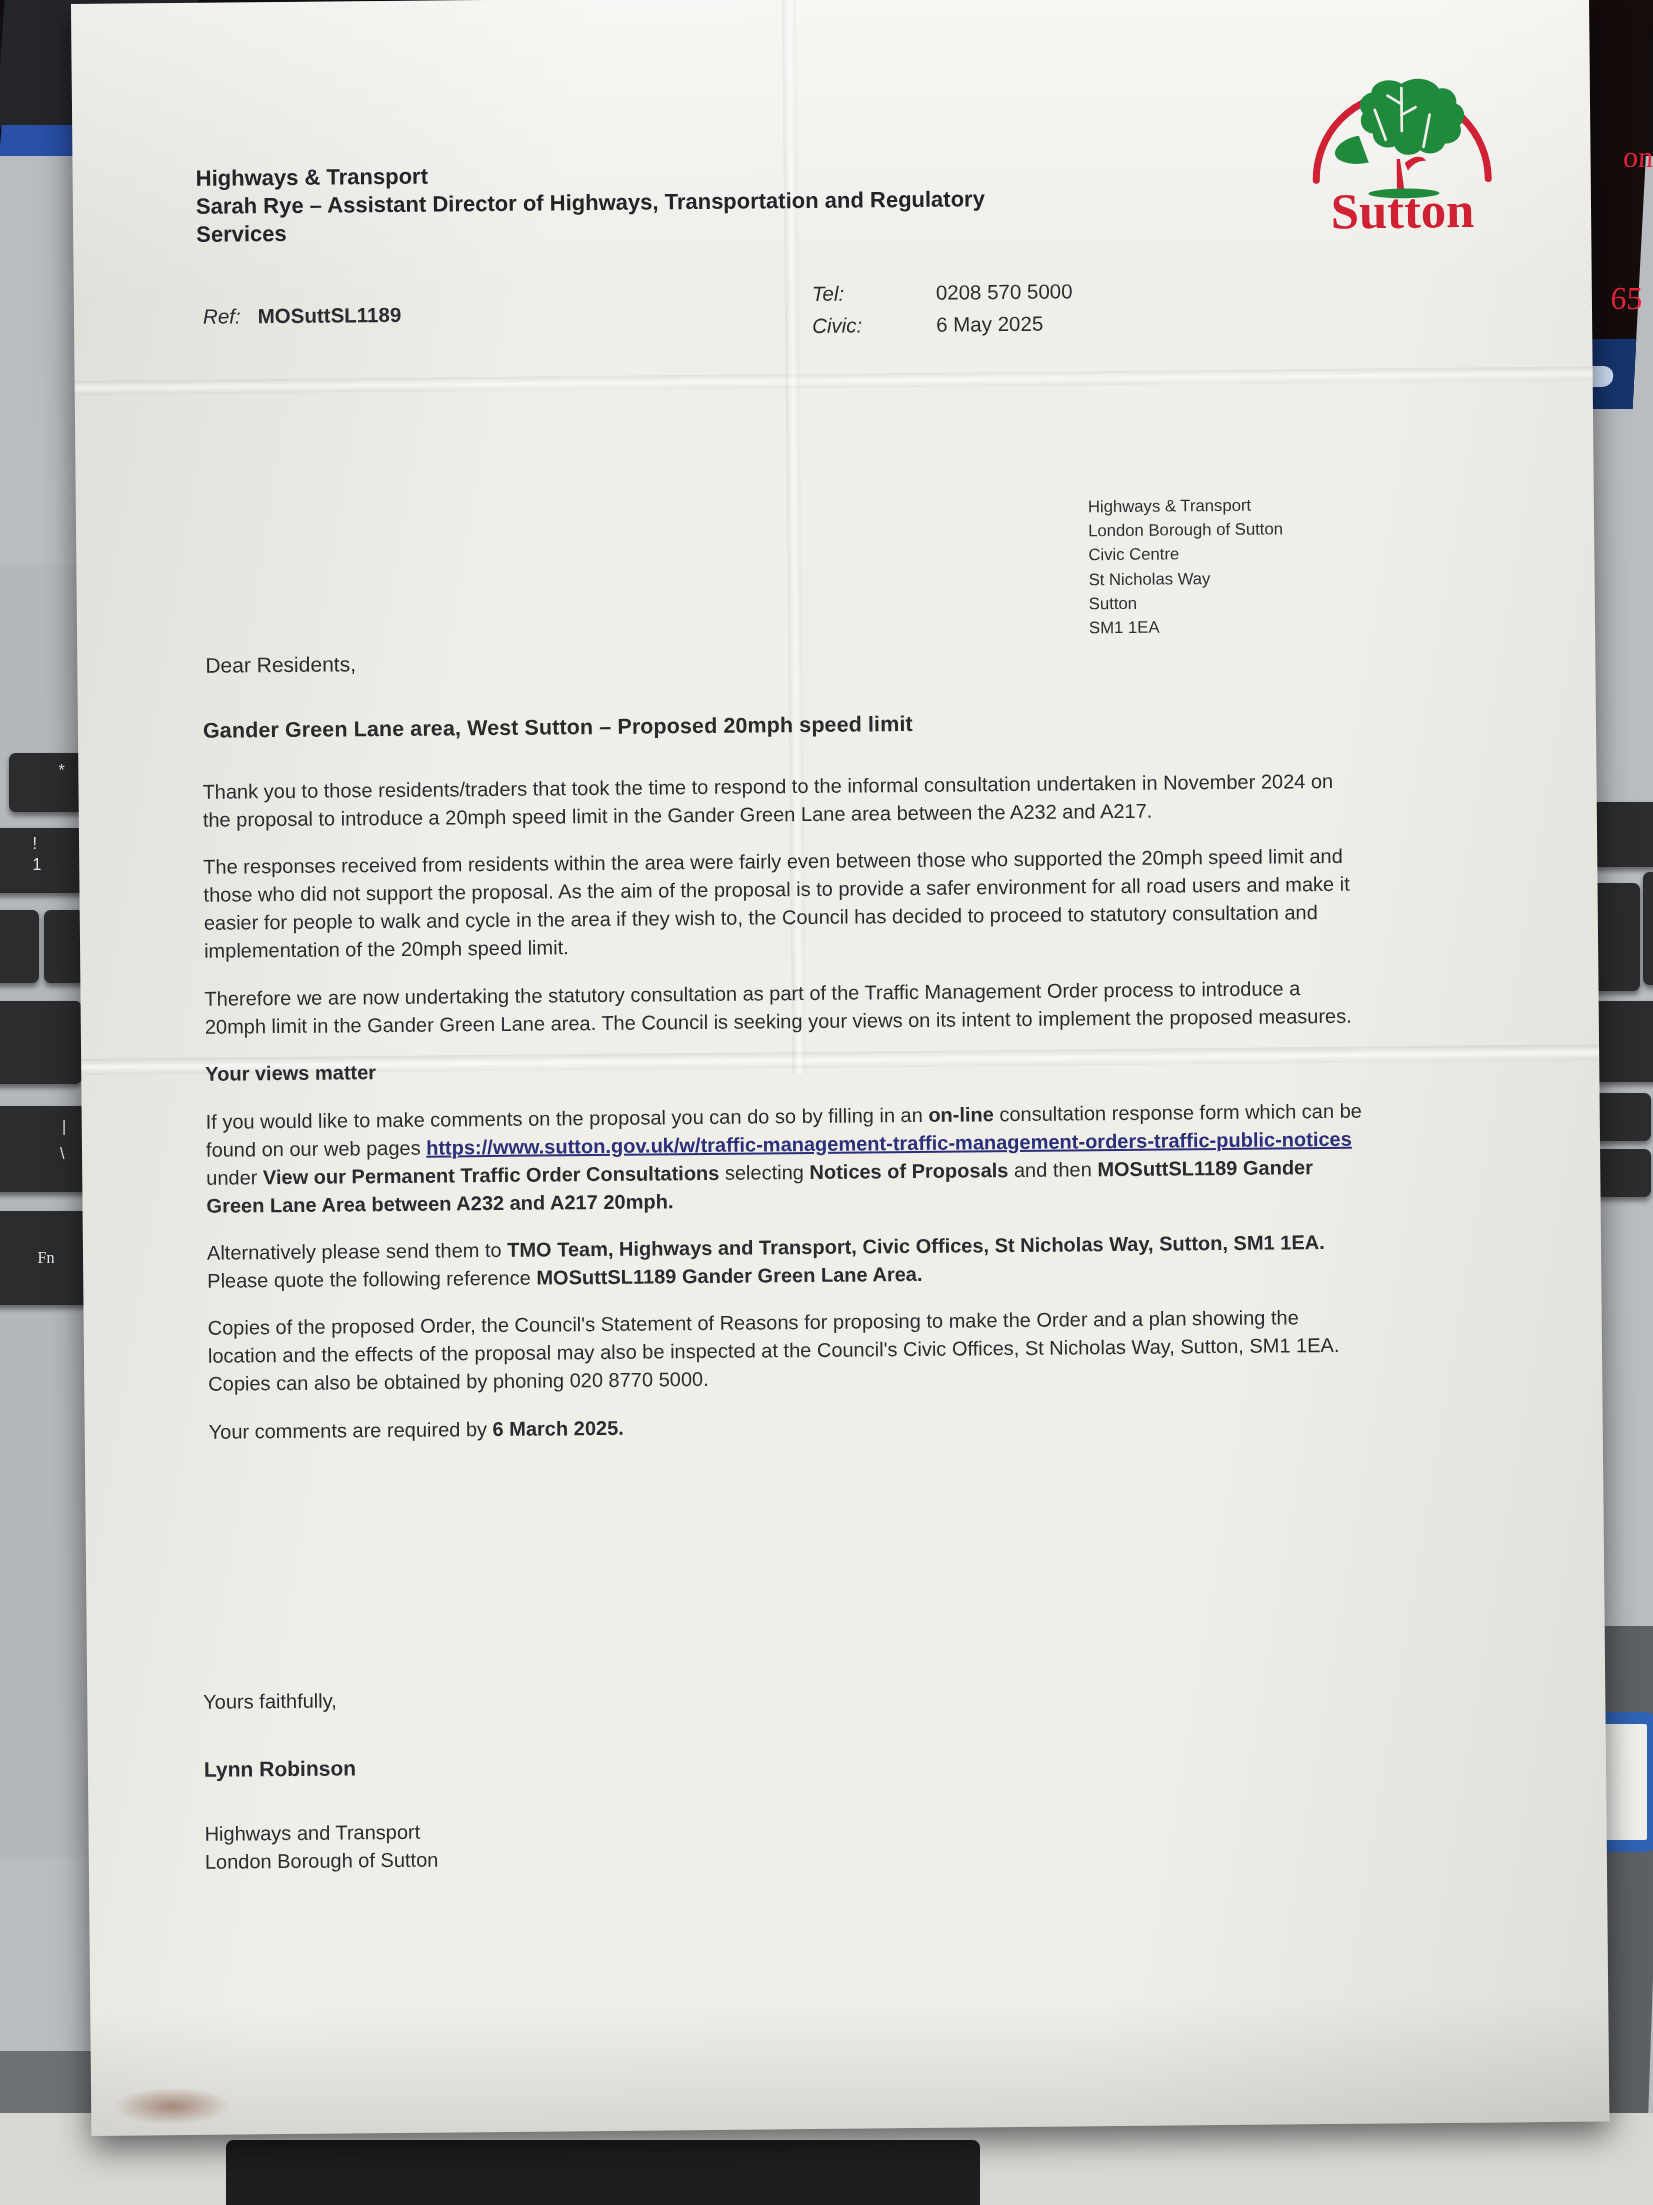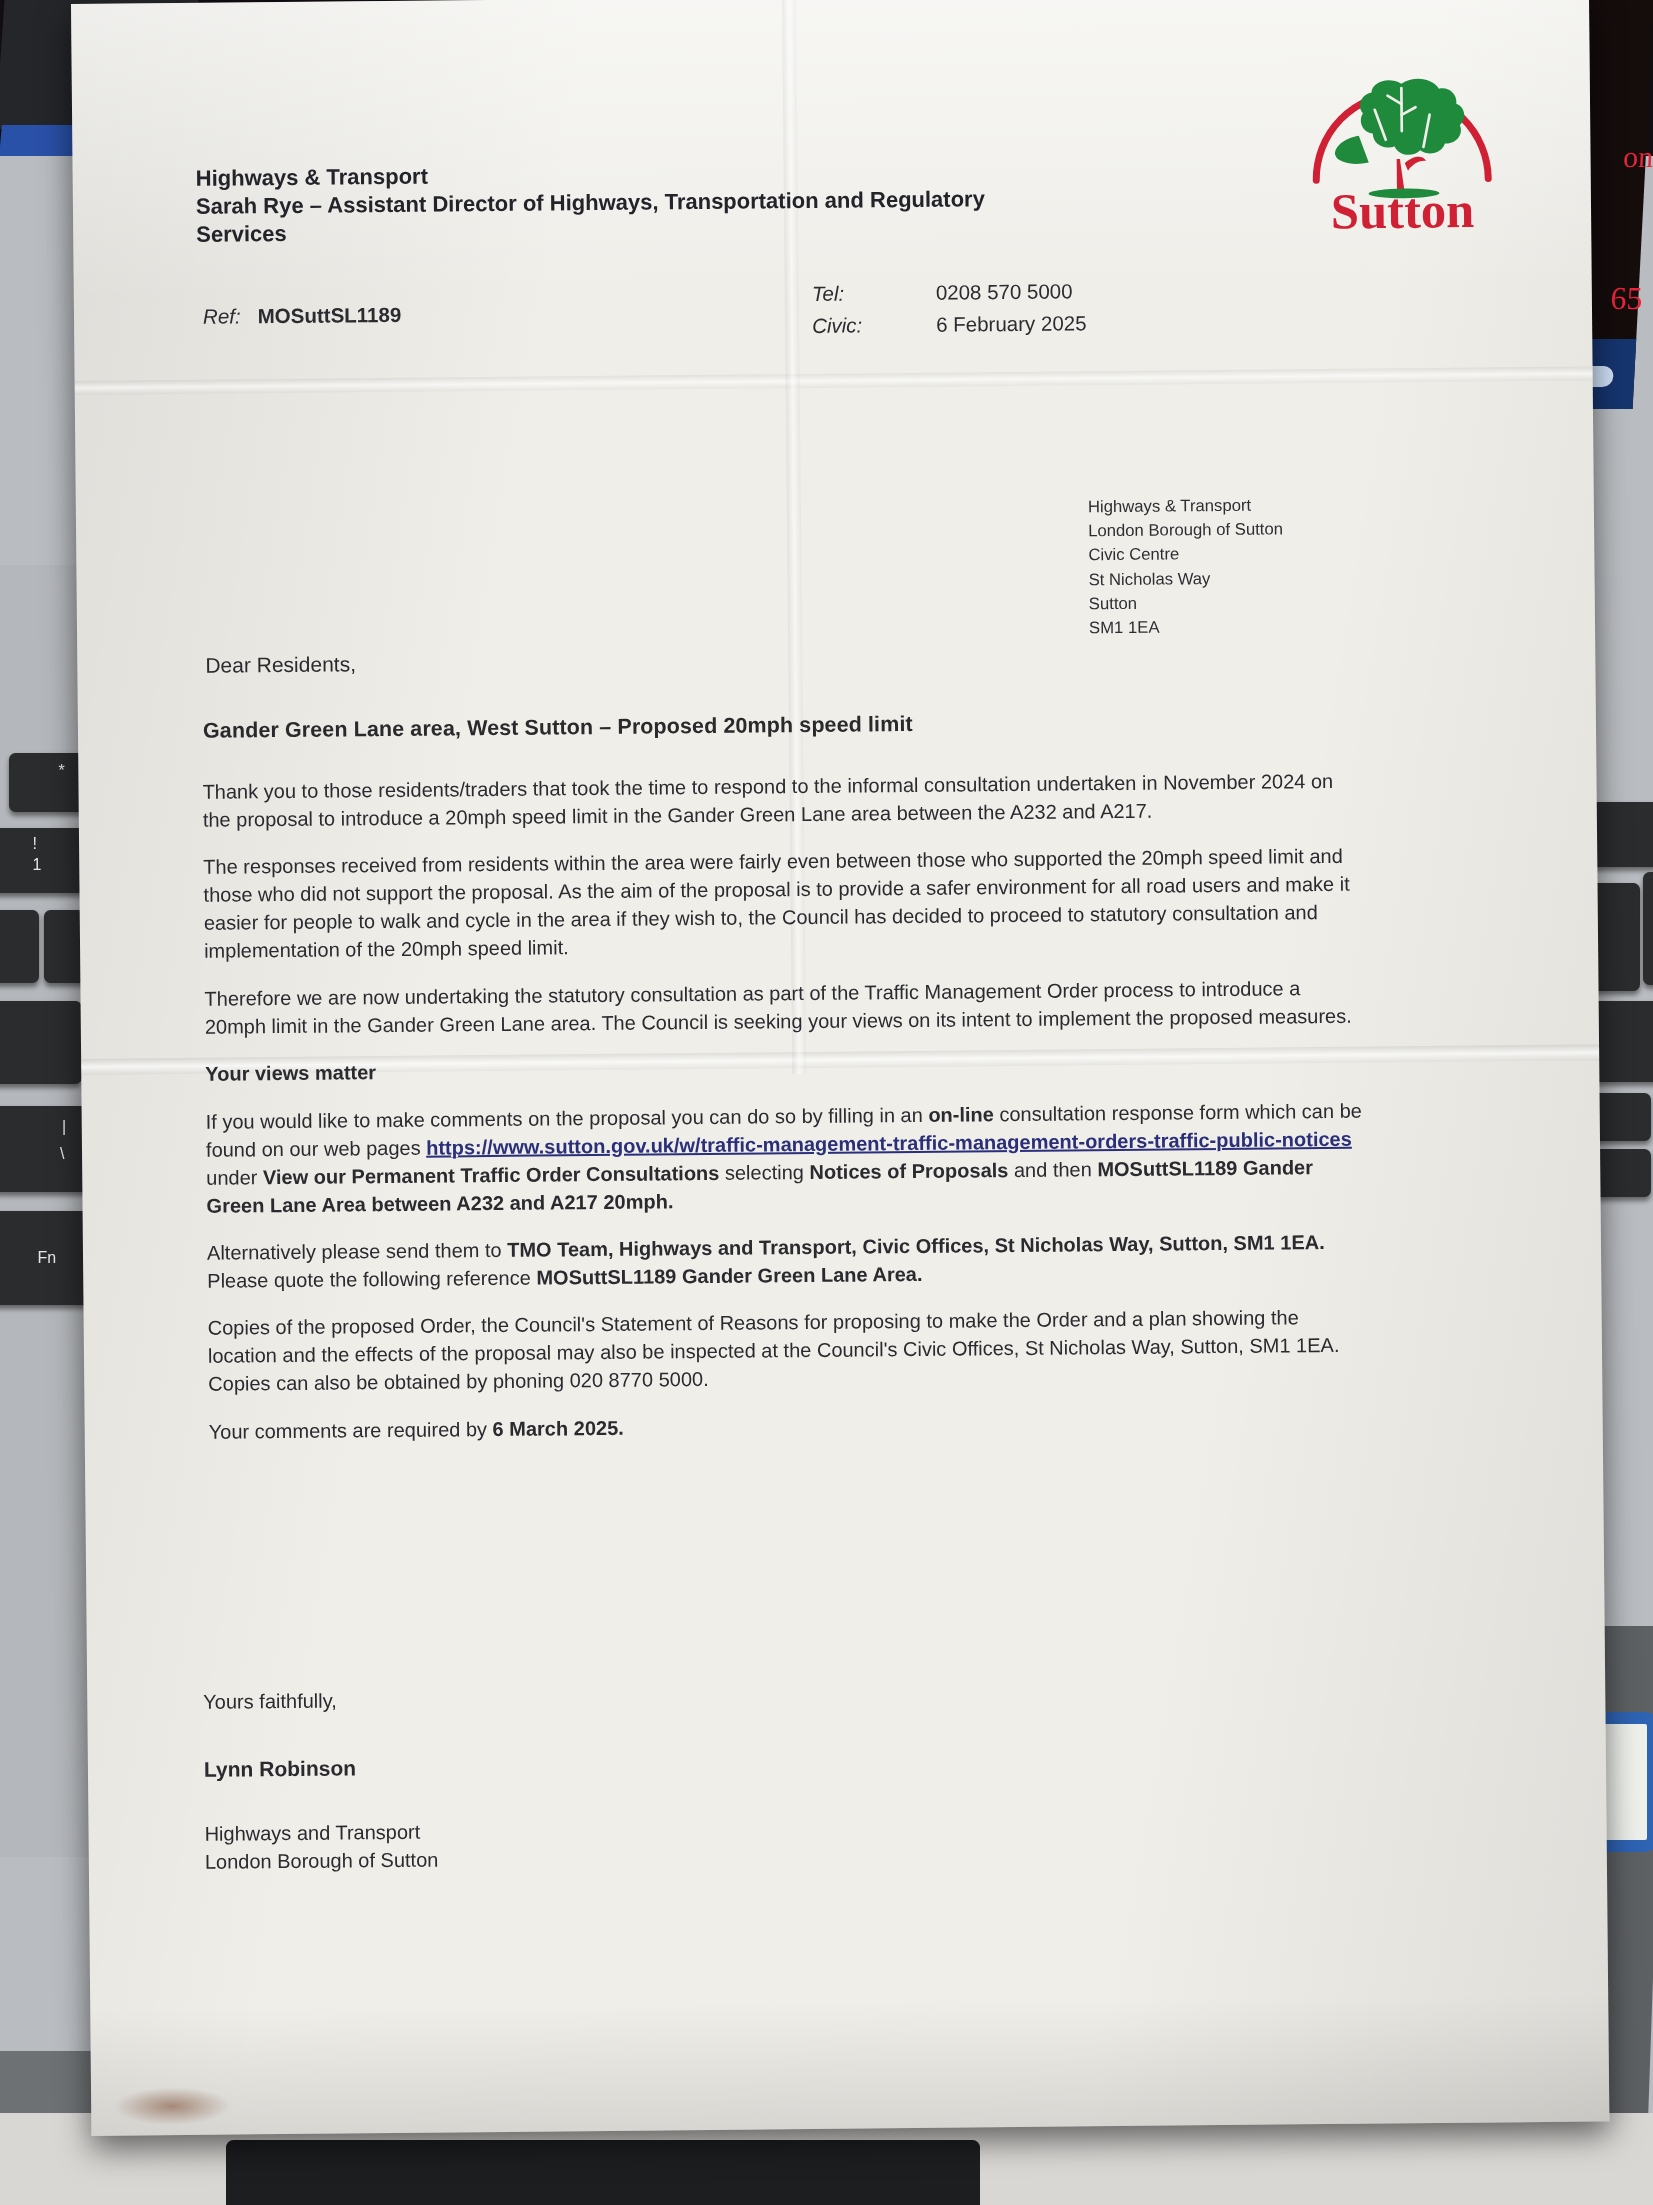--- a/index.html
+++ b/index.html
@@ -254,21 +254,21 @@
       </div>
       <div class="key" style="left:-48px;top:162px;width:108px;height:73px;"></div>
       <div class="key" style="left:65px;top:162px;width:108px;height:73px;"></div>
       <div class="key" style="left:-59px;top:253px;width:162px;height:83px;"></div>
       <div class="key" style="left:116px;top:253px;width:97px;height:83px;"></div>
       <div class="key" style="left:13.5px;top:358px;width:140px;height:86px;">
         <span class="kbd-label" style="left:70px;top:12px;">|</span>
         <span class="kbd-label" style="left:68px;top:39px;">\</span>
       </div>
       <div class="key" style="left:8px;top:463px;width:148px;height:94px;">
-        <span class="kbd-label" style="left:51px;top:38px;">Fn</span>
+        <span class="kbd-label" style="left:51px;top:38px;font-family:Liberation Serif, serif;">Fn</span>
       </div>
     </div>
 
     <div class="kb-zone kb-right">
       <div class="key" style="left:32px;top:-54px;width:129px;height:65px;"></div>
       <div class="key" style="left:30px;top:27px;width:102px;height:108px;">
         <span class="kbd-label" style="left:8.6px;top:62px;">#</span>
       </div>
       <div class="key" style="left:135px;top:16px;width:108px;height:113px;"></div>
       <div class="key" style="left:19px;top:145px;width:226px;height:81px;"></div>
@@ -338,21 +338,21 @@
 
       <div class="teldate">
         <table>
           <tbody>
               <tr>
             <td class="lbl">Tel:</td>
             <td>0208 570 5000</td>
           </tr>
           <tr>
             <td class="lbl">Civic:</td>
-            <td>6 February 2025</td>
+            <td>6 May 2025</td>
           </tr>
         </tbody>
           </table>
       </div>
 
       <div class="addressblock">
         <div>Highways &amp; Transport</div>
         <div>London Borough of Sutton</div>
         <div>Civic Centre</div>
         <div>St Nicholas Way</div>

